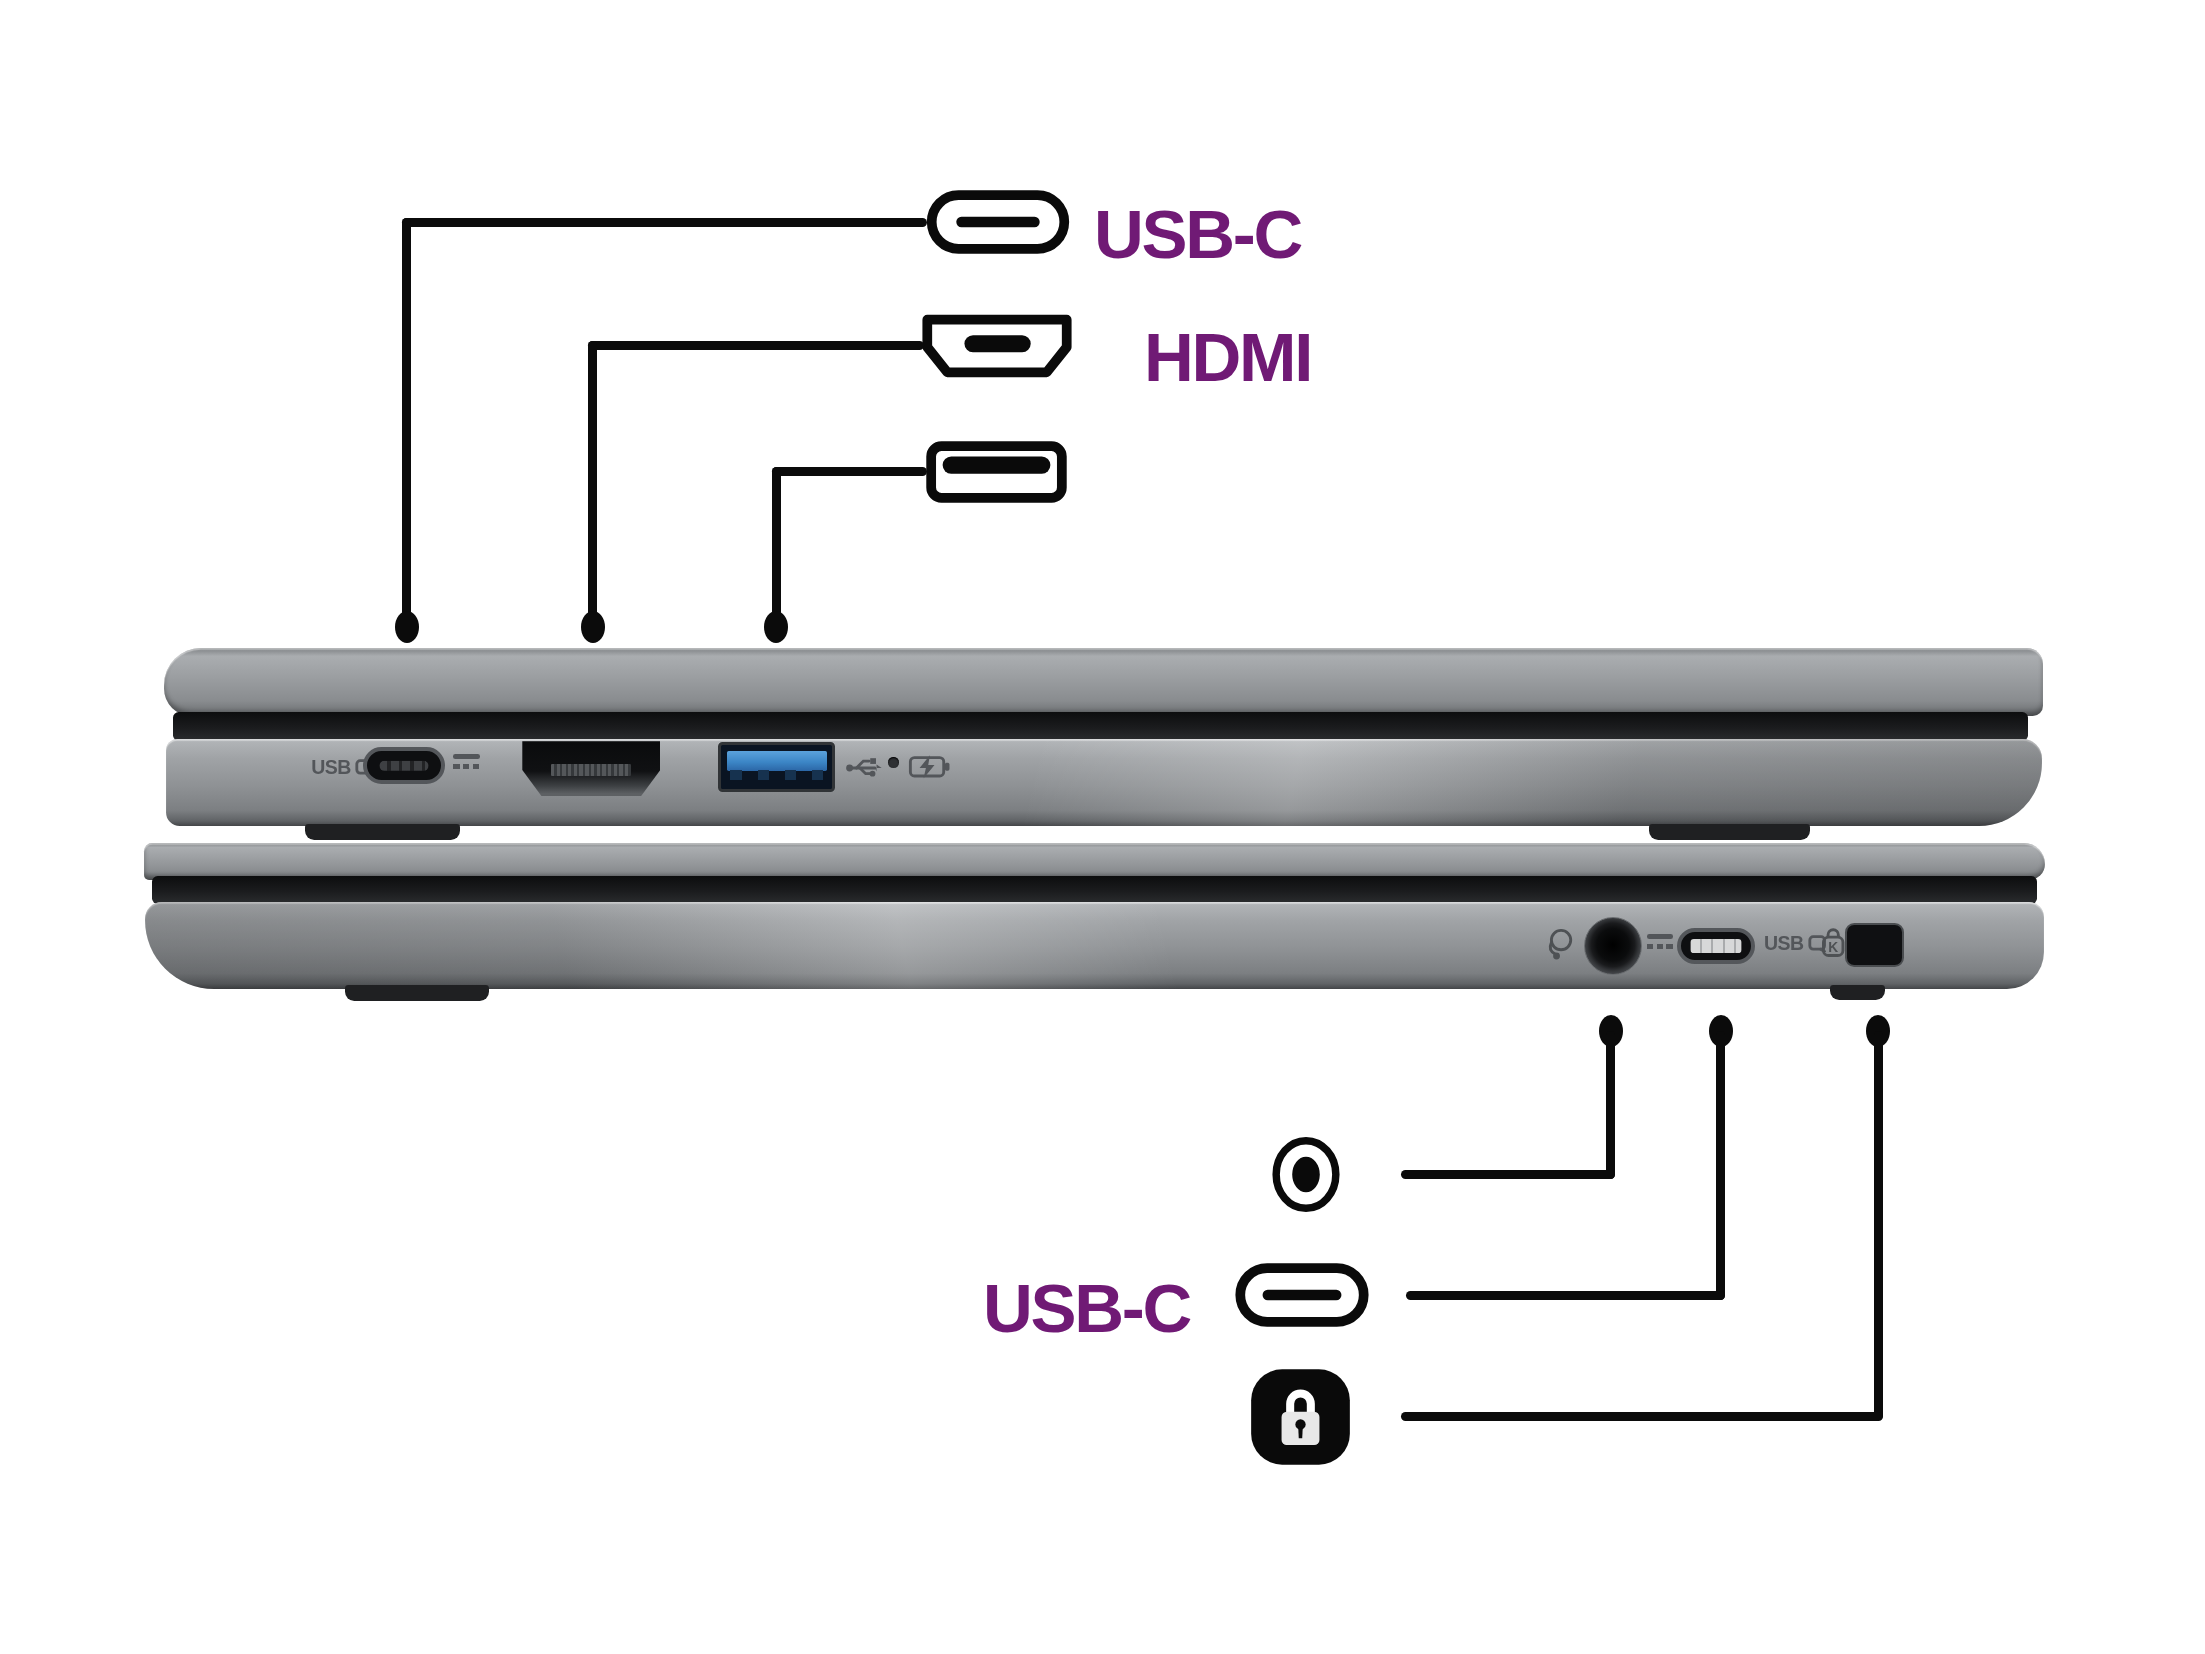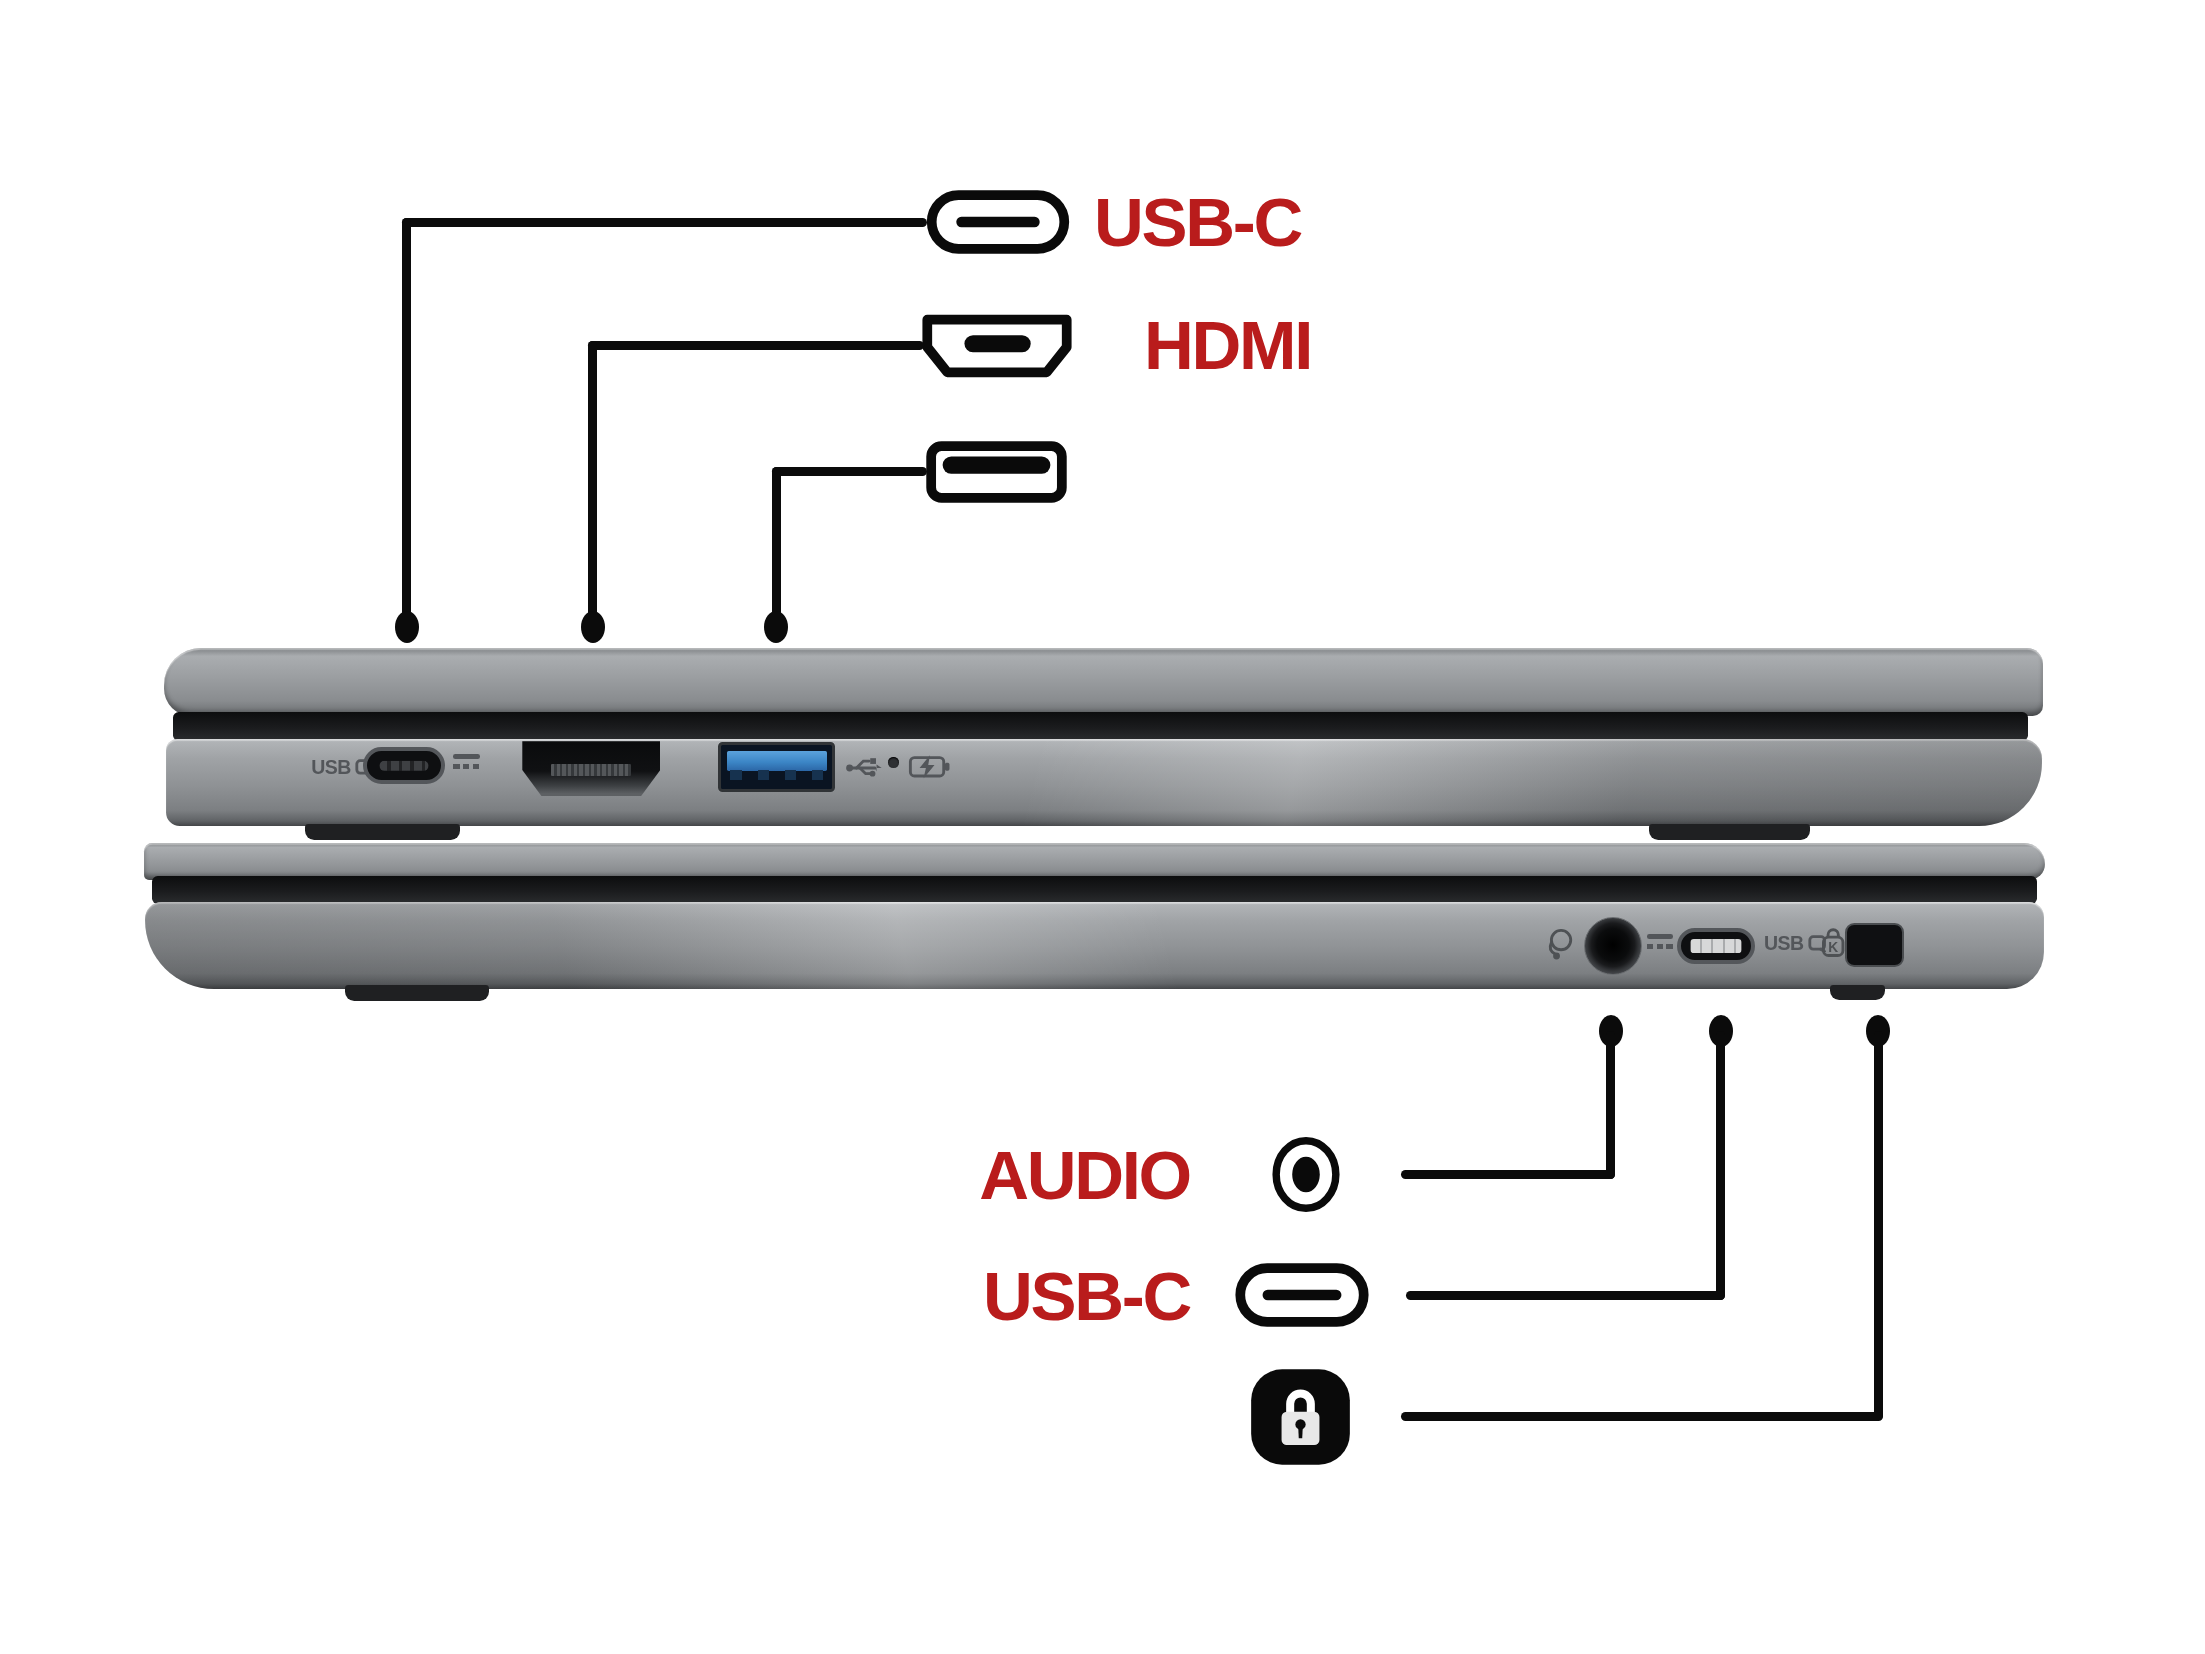--- a/index.html
+++ b/index.html
@@ -4,21 +4,21 @@
 <style>
   html,body{margin:0;padding:0;background:#ffffff;}
   #canvas{position:relative;width:2205px;height:1655px;background:#ffffff;overflow:hidden;
           font-family:"Liberation Sans",sans-serif;}
   .abs{position:absolute;}
   
   .cline{position:absolute;background:#0b0b0b;border-radius:4.6px;}
   .cdot{position:absolute;width:24px;height:32px;background:#0b0b0b;border-radius:50%;}
   
   .lbl{position:absolute;height:76px;line-height:76px;font-size:69px;font-weight:700;
-       letter-spacing:-2.3px;color:#b91c1c;white-space:nowrap;}
+       letter-spacing:-2.3px;color:#701a75;white-space:nowrap;margin-top:12px;}
   .lbl.right{text-align:right;width:271px;}
   
   .laptop{position:absolute;}
   .lid,.gap,.base{position:absolute;}
   .lid{background:linear-gradient(180deg,#7d8083 0%,#aaadb0 12%,#9a9da0 45%,#898c8f 78%,#686b6e 100%);
        box-shadow:inset 0 1.7px 1.1px rgba(255,255,255,.45), inset 0 -4px 5.2px rgba(0,0,0,.33);}
   .gap{background:linear-gradient(180deg,#0c0d0e 0%,#1b1c1e 55%,#2b2d2f 100%);border-radius:5.7px;}
   .base{background:linear-gradient(180deg,#b3b6b9 0%,#a0a3a6 22%,#8e9194 55%,#7c7f82 82%,#606366 94%,#434548 100%);
         box-shadow:inset 0 1.7px 1.1px rgba(255,255,255,.5);}
   .base::after{content:"";position:absolute;inset:0;border-radius:inherit;
@@ -218,21 +218,20 @@
   <div class="cline" style="left:1401px;top:1170px;width:214px;height:9.2px;"></div>
 
   <div class="cdot" style="left:1709px;top:1015px;"></div>
   <div class="cline" style="left:1716px;top:1031px;width:9.2px;height:269px;"></div>
   <div class="cline" style="left:1406px;top:1291px;width:319px;height:9.2px;"></div>
 
   <div class="cdot" style="left:1866px;top:1015px;"></div>
   <div class="cline" style="left:1874px;top:1031px;width:9.2px;height:389px;"></div>
   <div class="cline" style="left:1401px;top:1412px;width:482px;height:9.2px;"></div>
 
-  <div class="lbl right" style="left:919px;top:1138px;">AUDIO</div>
   <div class="abs" style="left:1271px;top:1136px;">
     <svg width="70" height="77" viewBox="0 0 122 134">
       <ellipse cx="61" cy="67" rx="52" ry="59" fill="#fff" stroke="#0a0a0a" stroke-width="13"></ellipse>
       <ellipse cx="61" cy="67" rx="24" ry="31" fill="#0a0a0a"></ellipse>
     </svg>
   </div>
 
   <div class="lbl right" style="left:919px;top:1259px;">USB-C</div>
   <div class="abs" style="left:1235px;top:1263px;">
     <svg width="134" height="64" viewBox="0 0 234 112">

